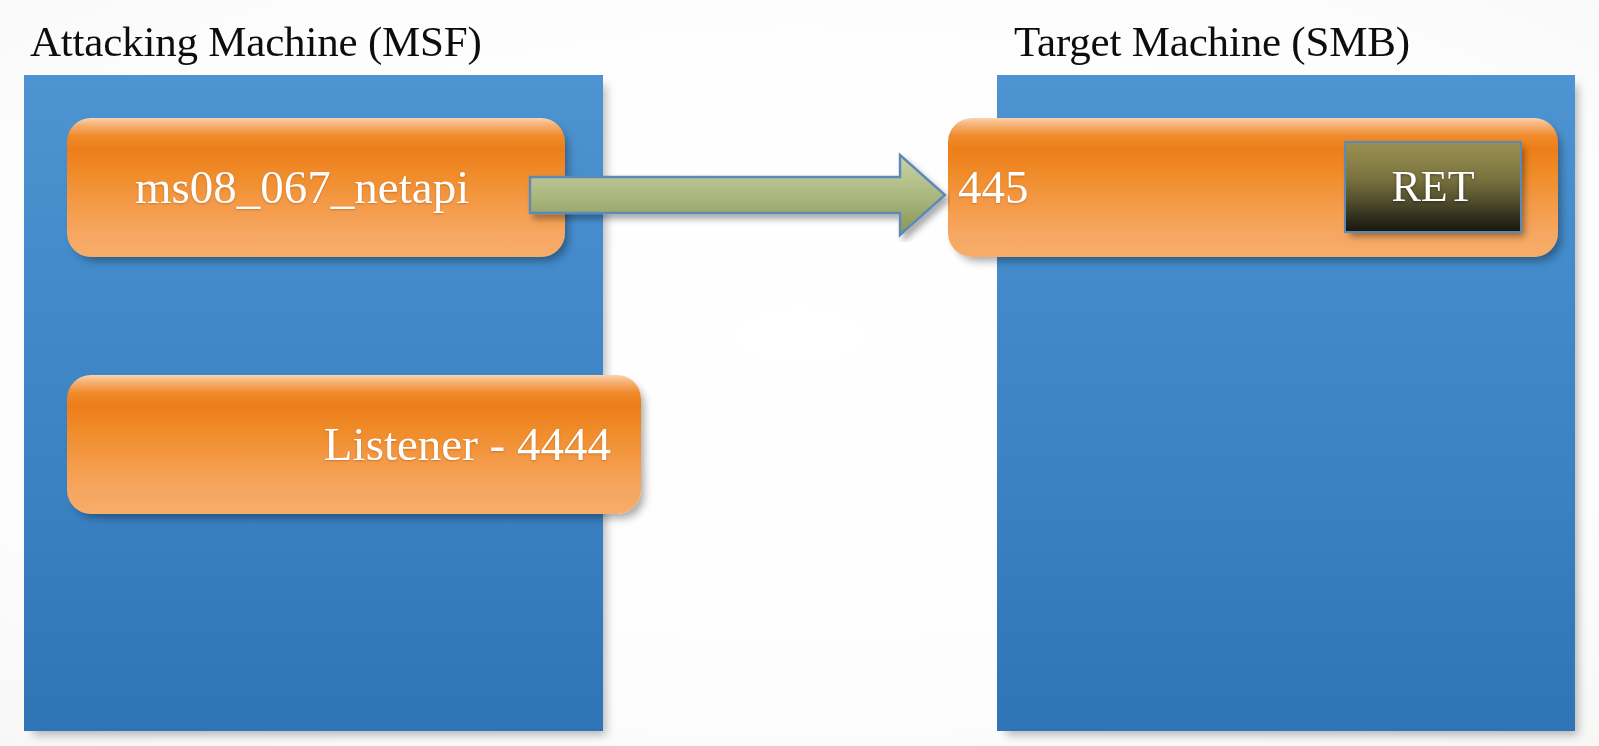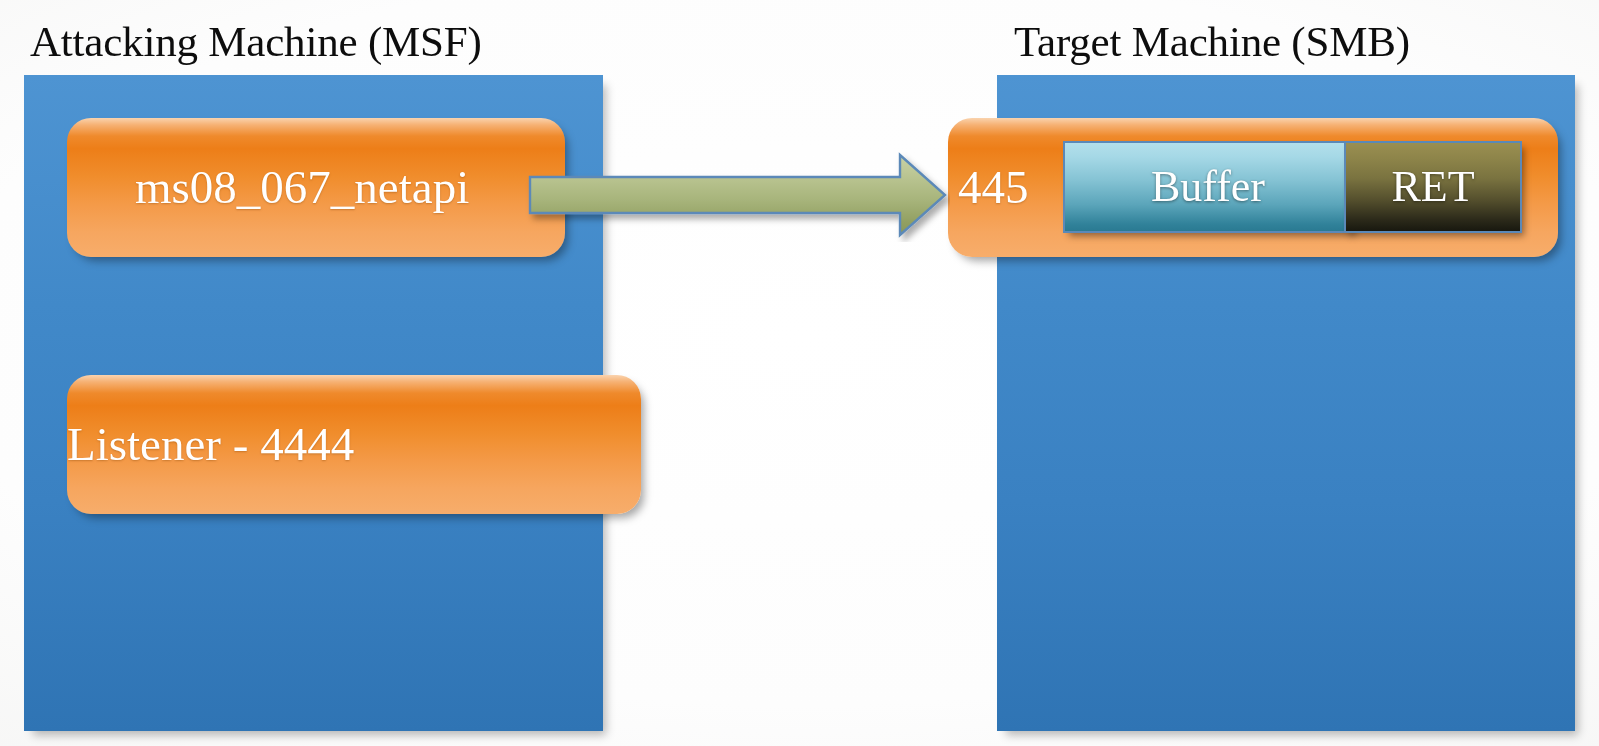--- a/index.html
+++ b/index.html
@@ -72,20 +72,22 @@
     text-shadow: 0 1px 2px rgba(120,60,0,0.35);
   }
 
   #box-exploit {
     left: 67px; top: 118px; width: 498px; height: 139px;
     padding-left: 68px;
     justify-content: flex-start;
   }
   #box-listener {
     left: 67px; top: 375px; width: 574px; height: 139px;
+    padding-right: 30px;
+    justify-content: flex-end;
   }
   #box-port {
     left: 948px; top: 118px; width: 610px; height: 139px;
     padding-left: 4px;
     justify-content: flex-start;
   }
 
   #port-number {
     font-family: "Liberation Serif", "DejaVu Serif", serif;
     font-size: 47px;
@@ -165,23 +167,20 @@
   </div>
 
   <div class="orange-box" id="box-listener">
     <span class="orange-label">Listener - 4444</span>
   </div>
 
   <div class="orange-box" id="box-port">
     <span id="port-number">445</span>
   </div>
 
-  <div class="mem-block" id="block-buffer">
-    <span class="mem-label">Buffer</span>
-  </div>
 
   <div class="mem-block" id="block-ret">
     <span class="mem-label">RET</span>
   </div>
 
   <svg id="flow-arrow" viewBox="0 0 432 94">
     <defs>
       <linearGradient id="arrowGrad" x1="0" y1="0" x2="0" y2="1">
         <stop offset="0%" stop-color="#c9d2a6"></stop>
         <stop offset="22%" stop-color="#bdc795"></stop>

